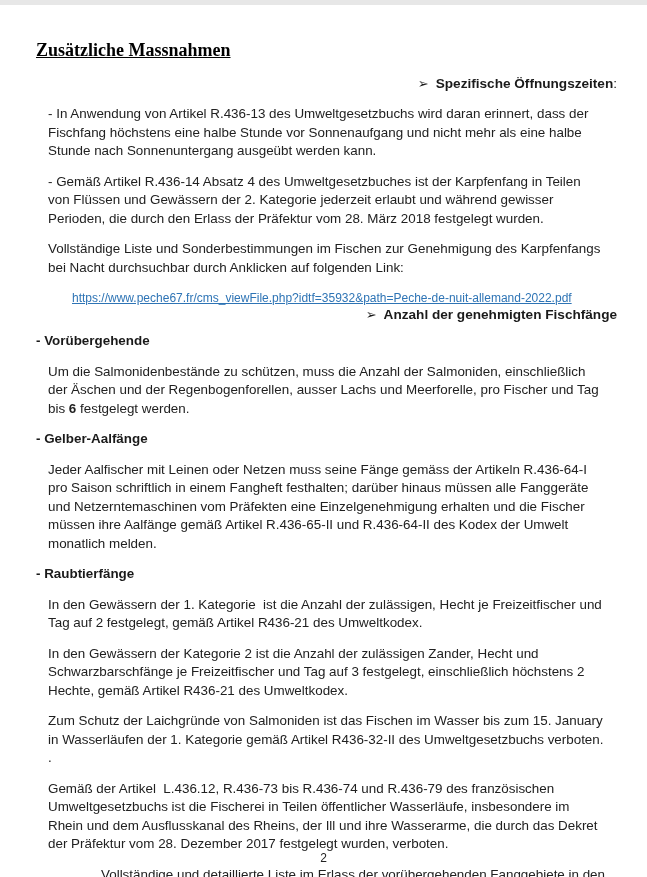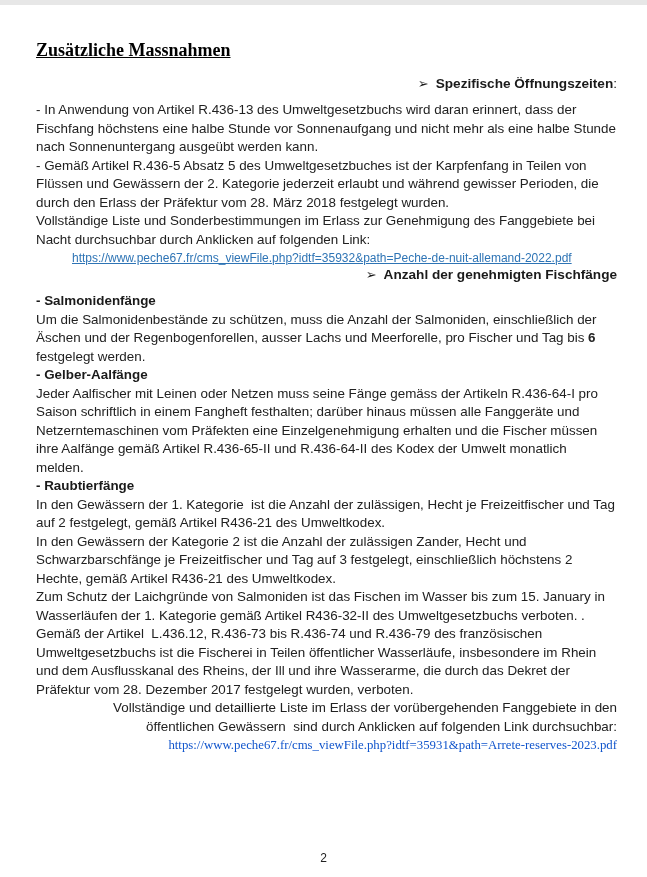--- a/index.html
+++ b/index.html
@@ -46,21 +46,21 @@
   .arrow-heading .suffix { font-weight: normal; }
   .mb13 { margin-bottom: 13px; }
   .mb12 { margin-bottom: 12px; }
   .mb10 { margin-bottom: 10px; }
   .mb8  { margin-bottom: 8px; text-align: right; }
   .mb4  { margin-bottom: 4px; }
   .mb2  { margin-bottom: 2px; }
   .body-text {
     font-size: 13.4px;
     line-height: 18.5px;
-    margin: 0;
+    margin: 12px;
     white-space: pre-wrap;
     color: #212121;
   }
   .sub-label {
     font-size: 13.4px;
     line-height: 18.5px;
     font-weight: bold;
     margin: 0;
     color: #1a1a1a;
   }
@@ -98,27 +98,27 @@
 <div class="top-edge"></div>
 
 <div class="content">
 
   <h1 class="doc-title">Zusätzliche Massnahmen</h1>
 
   <p class="arrow-heading mb8"><span class="arrow">➢</span><span>Spezifische Öffnungszeiten</span><span class="suffix">:</span></p>
 
   <p class="body-text mb13">- In Anwendung von Artikel R.436-13 des Umweltgesetzbuchs wird daran erinnert, dass der Fischfang höchstens eine halbe Stunde vor Sonnenaufgang und nicht mehr als eine halbe Stunde nach Sonnenuntergang ausgeübt werden kann.</p>
 
-  <p class="body-text">- Gemäß Artikel R.436-5 Absatz 5 des Umweltgesetzbuches ist der Karpfenfang in Teilen von Flüssen und Gewässern der 2. Kategorie jederzeit erlaubt und während gewisser Perioden, die durch den Erlass der Präfektur vom 28. März 2018 festgelegt wurden.</p>
-  <p class="body-text">Vollständige Liste und Sonderbestimmungen im Erlass zur Genehmigung des Fanggebiete bei Nacht durchsuchbar durch Anklicken auf folgenden Link:</p>
+  <p class="body-text">- Gemäß Artikel R.436-14 Absatz 4 des Umweltgesetzbuches ist der Karpfenfang in Teilen von Flüssen und Gewässern der 2. Kategorie jederzeit erlaubt und während gewisser Perioden, die durch den Erlass der Präfektur vom 28. März 2018 festgelegt wurden.</p>
+  <p class="body-text">Vollständige Liste und Sonderbestimmungen im Fischen zur Genehmigung des Karpfenfangs bei Nacht durchsuchbar durch Anklicken auf folgenden Link:</p>
   <p class="link-line mb12"><a class="link-sans">https://www.peche67.fr/cms_viewFile.php?idtf=35932&amp;path=Peche-de-nuit-allemand-2022.pdf</a></p>
 
   <p class="arrow-heading mb8"><span class="arrow">➢</span><span>Anzahl der genehmigten Fischfänge</span></p>
 
-  <p class="sub-label">- Salmonidenfänge</p>
+  <p class="sub-label">- Vorübergehende</p>
   <p class="body-text"><span>Um die Salmonidenbestände zu schützen, muss die Anzahl der Salmoniden, einschließlich der Äschen und der Regenbogenforellen, ausser Lachs und Meerforelle, pro Fischer und Tag bis </span><span class="bold">6</span><span> festgelegt werden.</span></p>
 
   <p class="sub-label">- Gelber-Aalfänge</p>
   <p class="body-text">Jeder Aalfischer mit Leinen oder Netzen muss seine Fänge gemäss der Artikeln R.436-64-I pro Saison schriftlich in einem Fangheft festhalten; darüber hinaus müssen alle Fanggeräte und Netzerntemaschinen vom Präfekten eine Einzelgenehmigung erhalten und die Fischer müssen ihre Aalfänge gemäß Artikel R.436-65-II und R.436-64-II des Kodex der Umwelt monatlich melden.</p>
 
   <p class="sub-label">- Raubtierfänge</p>
   <p class="body-text mb4">In den Gewässern der 1. Kategorie  ist die Anzahl der zulässigen, Hecht je Freizeitfischer und Tag auf 2 festgelegt, gemäß Artikel R436-21 des Umweltkodex.</p>
   <p class="body-text mb10">In den Gewässern der Kategorie 2 ist die Anzahl der zulässigen Zander, Hecht und Schwarzbarschfänge je Freizeitfischer und Tag auf 3 festgelegt, einschließlich höchstens 2 Hechte, gemäß Artikel R436-21 des Umweltkodex.</p>
 
 

